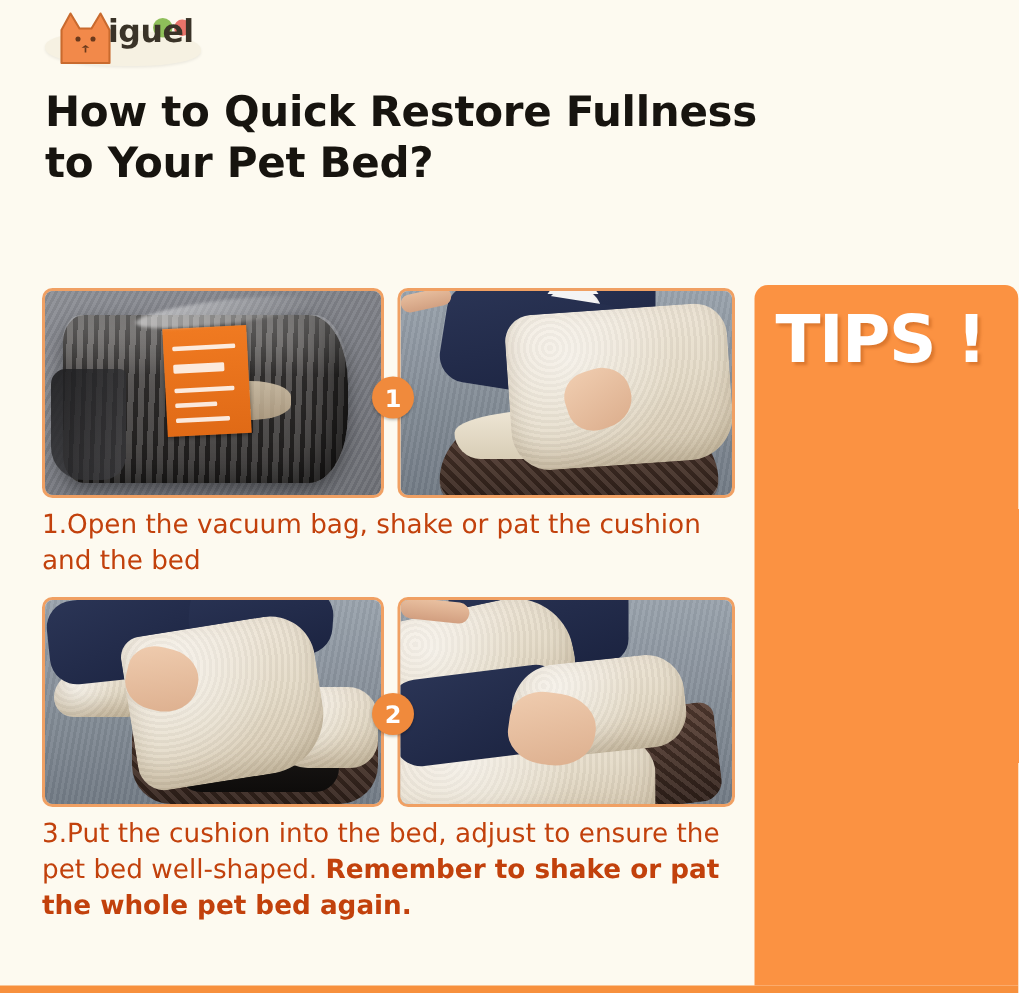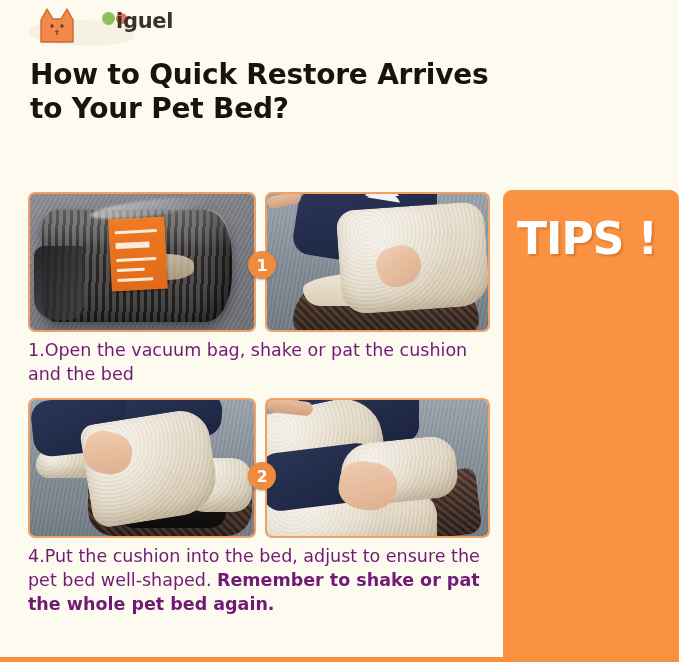--- a/index.html
+++ b/index.html
@@ -58,21 +58,21 @@
     z-index: 0;
   }
   #logo .dot-u {
     position: absolute;
     left: 88px; top: 9px;
     width: 11px; height: 11px;
     border-radius: 50%;
     background: #e8736a;
     z-index: 0;
   }
-  #logo .wordmark { z-index: 2; margin-left: 44px; }
+  #logo .wordmark { z-index: 2; }
 
   
   #headline {
     position: absolute;
     left: 30px; top: 58px;
     width: 560px;
     font-family: "DejaVu Sans", sans-serif;
     font-weight: 700;
     font-size: 28px;
     line-height: 34px;
@@ -117,21 +117,21 @@
     z-index: 6;
     box-shadow: 0 1px 2px rgba(0,0,0,.25);
   }
   #badge-1 { left: 248px; top: 251px; }
   #badge-2 { left: 248px; top: 462px; }
 
   .step-text {
     font-family: "DejaVu Sans", sans-serif;
     font-size: 17.5px;
     line-height: 24px;
-    color: #701a75;
+    color: #c2410c;
     margin-top: 6px;
     width: 468px;
   }
   .step-text b { font-weight: 700; }
 
   
   .scene { position: absolute; inset: 0; }
 
   
   .p1-bg {
@@ -330,21 +330,20 @@
   }
   #tips-title {
     font-family: "DejaVu Sans", sans-serif;
     font-weight: 700;
     font-size: 44px;
     line-height: 46px;
     color: #ffffff;
     letter-spacing: -1px;
     text-shadow: 2px 2px 2px rgba(150,60,0,.30);
     white-space: nowrap;
-    margin-top: 12px;
   }
   #tips-body {
     margin-top: 8px;
     font-family: "DejaVu Sans", sans-serif;
     font-size: 18.5px;
     line-height: 28px;
     color: #fdf7ef;
     white-space: pre-line;
   }
 </style>
@@ -363,21 +362,21 @@
         <path d="M20 24 l-2.6 1.8 h5.2 Z" fill="#6b3a1c"></path>
         <path d="M20 26 v3" stroke="#6b3a1c" stroke-width="1.1"></path>
       </svg>
     </div>
     <div class="dot-g"></div>
     <div class="dot-u"></div>
     <div class="wordmark">iguel</div>
   </div>
 
   <div id="headline">
-    <div>How to Quick Restore Arrives</div>
+    <div>How to Quick Restore Fullness</div>
     <div>to Your Pet Bed?</div>
   </div>
 
   <div id="steps">
 
     <div class="photo-row">
       <div class="photo left">
         <div class="scene">
           <div class="p1-bg"></div>
           <div class="p1-roll"></div>
@@ -431,21 +430,21 @@
           <div class="p4-torso"></div>
           <div class="cushion p4-cushA"></div>
           <div class="cushion p4-cushC"></div>
           <div class="sleeve p4-sleeve"></div>
           <div class="cushion p4-cushB"></div>
           <div class="hand p4-hand"></div>
           <div class="p4-fing"></div>
         </div>
       </div>
     </div>
-    <div class="step-text"><span>4.Put the cushion into the bed, adjust to ensure the pet bed well-shaped. </span><b>Remember to shake or pat the whole pet bed again.</b></div>
+    <div class="step-text"><span>3.Put the cushion into the bed, adjust to ensure the pet bed well-shaped. </span><b>Remember to shake or pat the whole pet bed again.</b></div>
   </div>
 
   <div class="badge" id="badge-1">1</div>
   <div class="badge" id="badge-2">2</div>
 
   <div id="tips">
     <div id="tips-title">TIPS !</div>
   </div>
 
 </div>

